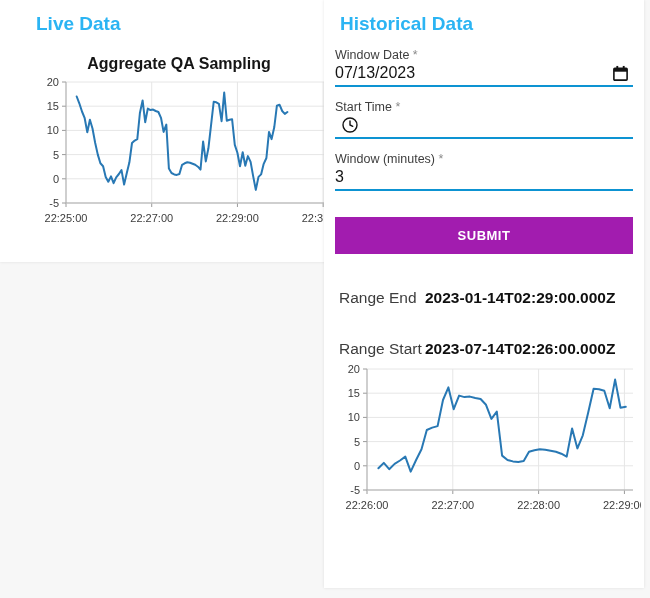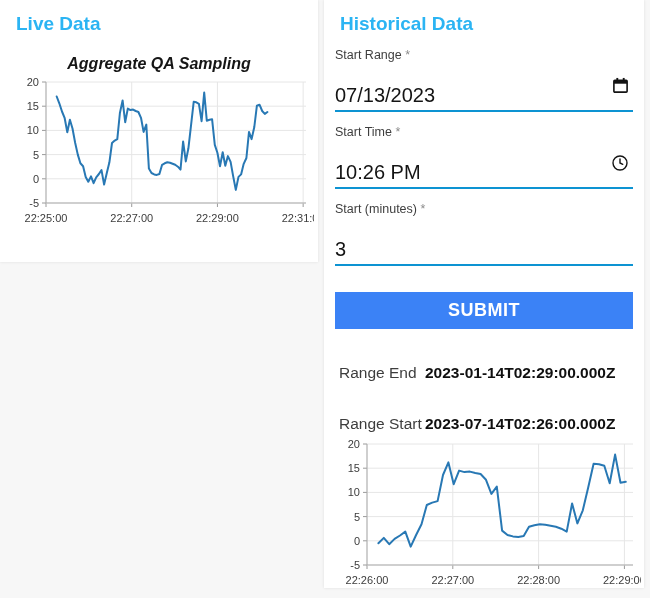--- a/index.html
+++ b/index.html
@@ -3,44 +3,44 @@
 <meta charset="utf-8">
 <style>
   html,body{margin:0;padding:0;}
   body{
     width:650px;height:598px;position:relative;overflow:hidden;
     background:#f7f7f7;
     font-family:"Liberation Sans",sans-serif;
     -webkit-font-smoothing:antialiased;
   }
   .card{position:absolute;background:#ffffff;box-shadow:0 0 3px rgba(0,0,0,.10);}
-  .card-left{left:0;top:0;width:318px;height:262px;}
+  .card-left{left:0;top:0;width:318px;height:262px;padding-left:20px;}
   .card-right{left:324px;top:0;width:320px;height:588px;}
   .panel-title{font-size:19px;font-weight:700;padding:13px 16px 0 16px;}
-  .chart-title{text-align:center;font-size:16px;font-weight:700;color:#151515;font-style:italic;}
+  .chart-title{text-align:center;font-size:16px;font-weight:700;color:#151515;}
   .card-left .chart-title{margin-top:20px;}
   .chart{position:relative;}
   .chart-live{width:308px;height:152px;margin:4px 4px 0 6px;}
   .chart-hist{width:314px;height:152px;margin:6px 3px 0 3px;}
 
   .form{padding:0 11px;}
   .field{margin-top:13px;}
   .field-label{font-size:12.5px;color:#3e3e3e;line-height:15px;}
   .req{color:#8a8a8a;}
   .field-input{display:flex;align-items:center;border-bottom:2px solid #0d93d2;padding:1px 2px 3px 0;}
   .field-input input{
     border:none;outline:none;background:transparent;flex:1;
-    font-family:"Liberation Sans",sans-serif;font-size:20px;color:#141414;padding:0;margin-top:20px;
+    font-family:"Liberation Sans",sans-serif;font-size:16px;color:#141414;padding:0;
   }
   .icon-btn{border:none;background:none;padding:0;margin:0 2px 0 6px;cursor:pointer;
     display:flex;align-items:center;height:18px;}
   .submit-btn{
     display:block;width:100%;height:37px;margin-top:26px;border:none;cursor:pointer;
-    background:#3b82f6;color:#ffffff;font-family:"Liberation Sans",sans-serif;
-    font-weight:700;font-size:18px;letter-spacing:.5px;
+    background:#a21caf;color:#ffffff;font-family:"Liberation Sans",sans-serif;
+    font-weight:700;font-size:13px;letter-spacing:.5px;
   }
   .range-row{display:flex;align-items:center;margin:0 15px;font-size:15.5px;}
   .range-row.end{margin-top:35px;}
   .range-row.start{margin-top:33px;}
   .range-label{color:#3d3d3d;min-width:86px;}
   .range-value{font-weight:700;color:#101010;white-space:nowrap;}
   .hist-chart-title{margin-top:30px;}
   svg text{font-family:"Liberation Sans",sans-serif;}
 </style>
 </head>
@@ -86,21 +86,21 @@
       </svg></div>
 </div>
 
 <div class="card card-right">
   <div class="panel-title" style="color:#2bb4f3">Historical Data</div>
 
   <div class="form">
 
     <div class="field">
       <div class="field-label">
-        <span>Start Range</span>
+        <span>Window Date</span>
         <span class="req">*</span>
       </div>
       <div class="field-input">
         <input type="text" value="07/13/2023" style="">
         <button class="icon-btn">
           <svg width="17" height="17" viewBox="0 0 18 18">
             <rect x="2" y="3.5" width="14" height="12.5" rx="1" fill="none" stroke="#141414" stroke-width="1.7"></rect>
             <rect x="2" y="3.5" width="14" height="3.6" fill="#141414"></rect>
             <rect x="4.6" y="1" width="2" height="3.2" fill="#141414"></rect>
             <rect x="11.4" y="1" width="2" height="3.2" fill="#141414"></rect>
@@ -108,33 +108,32 @@
         </button>
       </div>
     </div>
 
     <div class="field">
       <div class="field-label">
         <span>Start Time</span>
         <span class="req">*</span>
       </div>
       <div class="field-input">
-        <input type="text" value="10:26 PM" style="">
         <button class="icon-btn">
           <svg width="18" height="18" viewBox="0 0 18 18">
             <circle cx="9" cy="9" r="7" fill="none" stroke="#141414" stroke-width="1.4"></circle>
             <path d="M9 5v4l2.8 1.3" fill="none" stroke="#141414" stroke-width="1.4" stroke-linecap="round"></path>
           </svg>
         </button>
       </div>
     </div>
 
     <div class="field">
       <div class="field-label">
-        <span>Start (minutes)</span>
+        <span>Window (minutes)</span>
         <span class="req">*</span>
       </div>
       <div class="field-input">
         <input type="text" value="3" style="">
       </div>
     </div>
 
     <button class="submit-btn">SUBMIT</button>
   </div>
 

